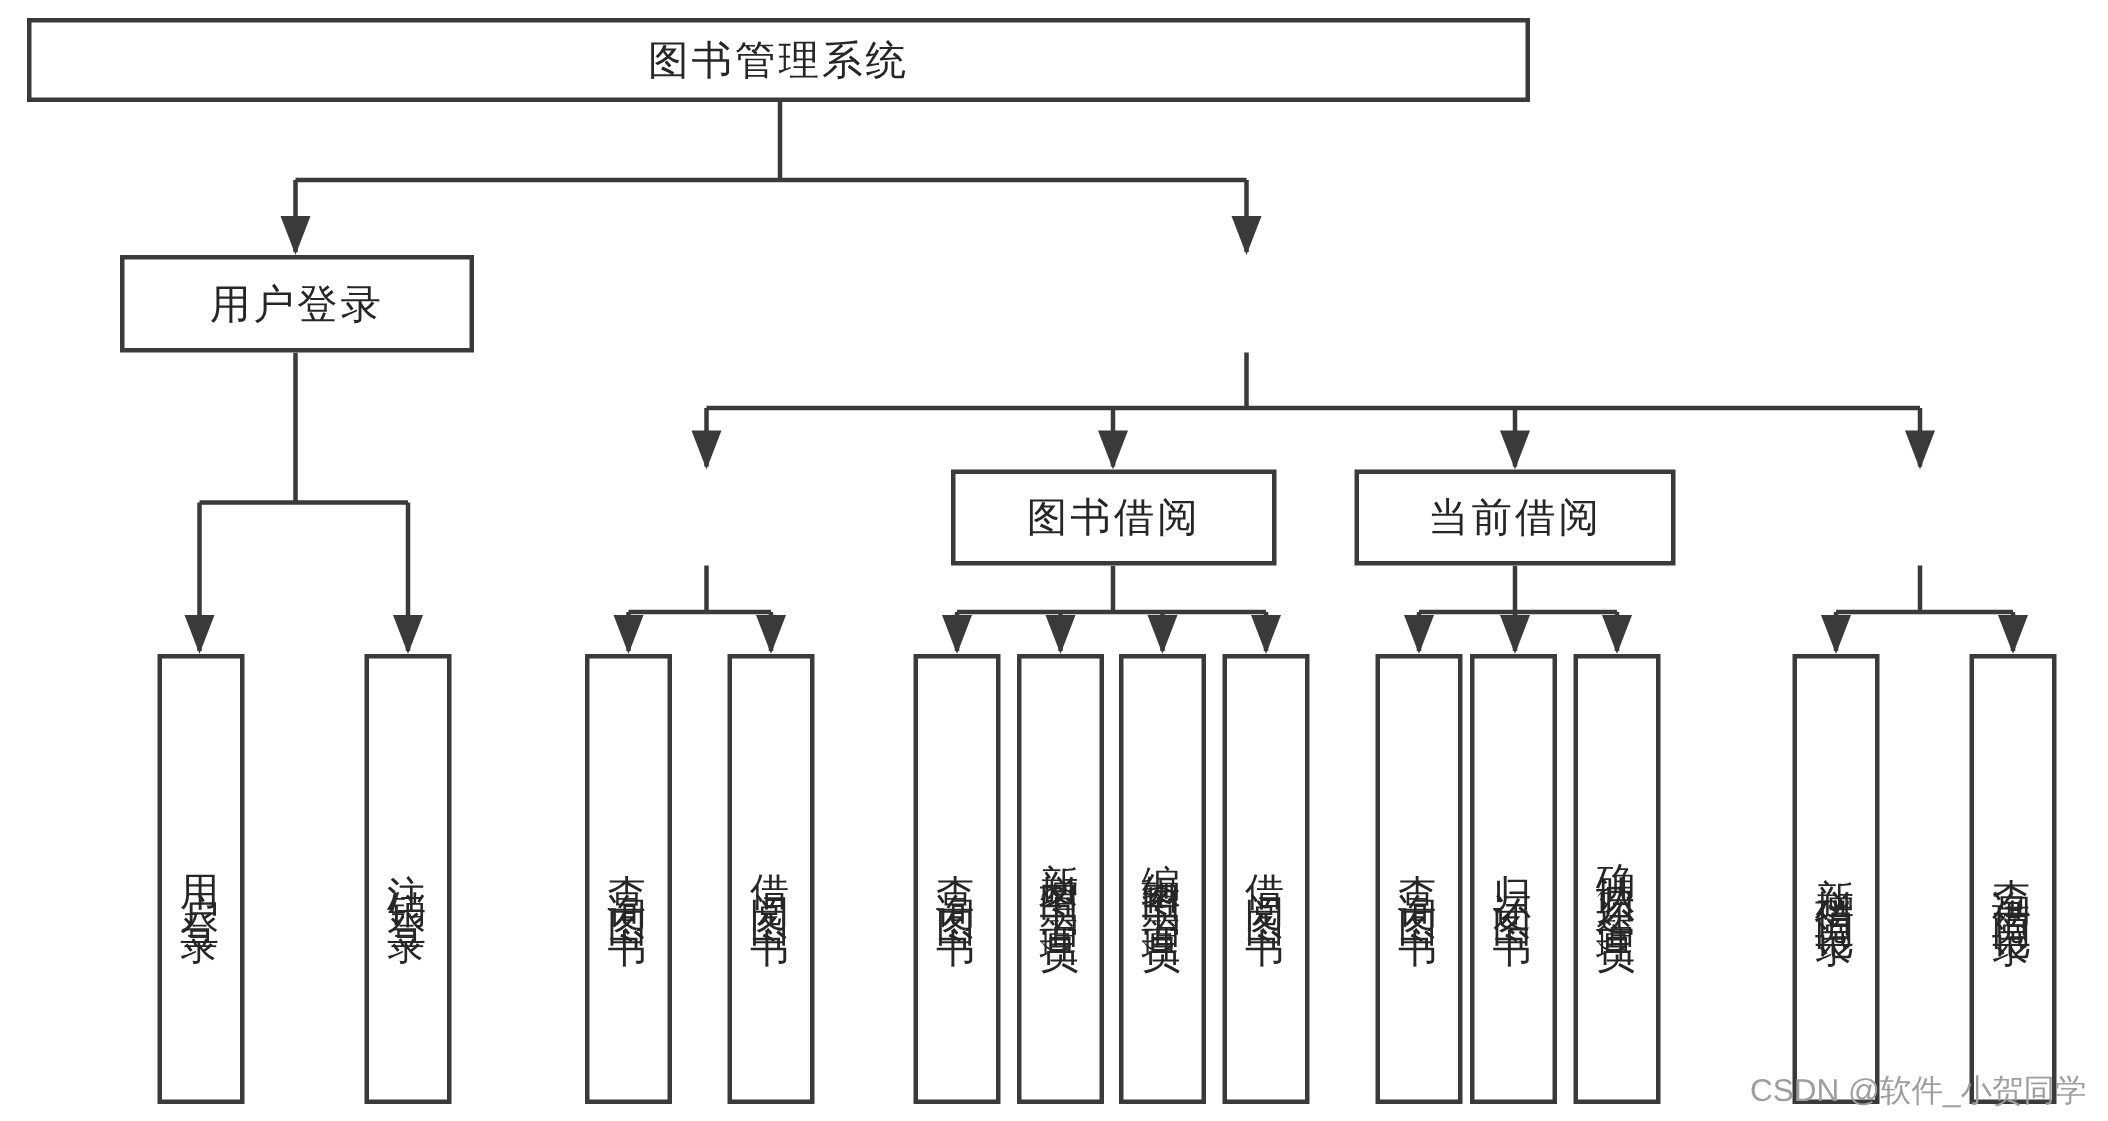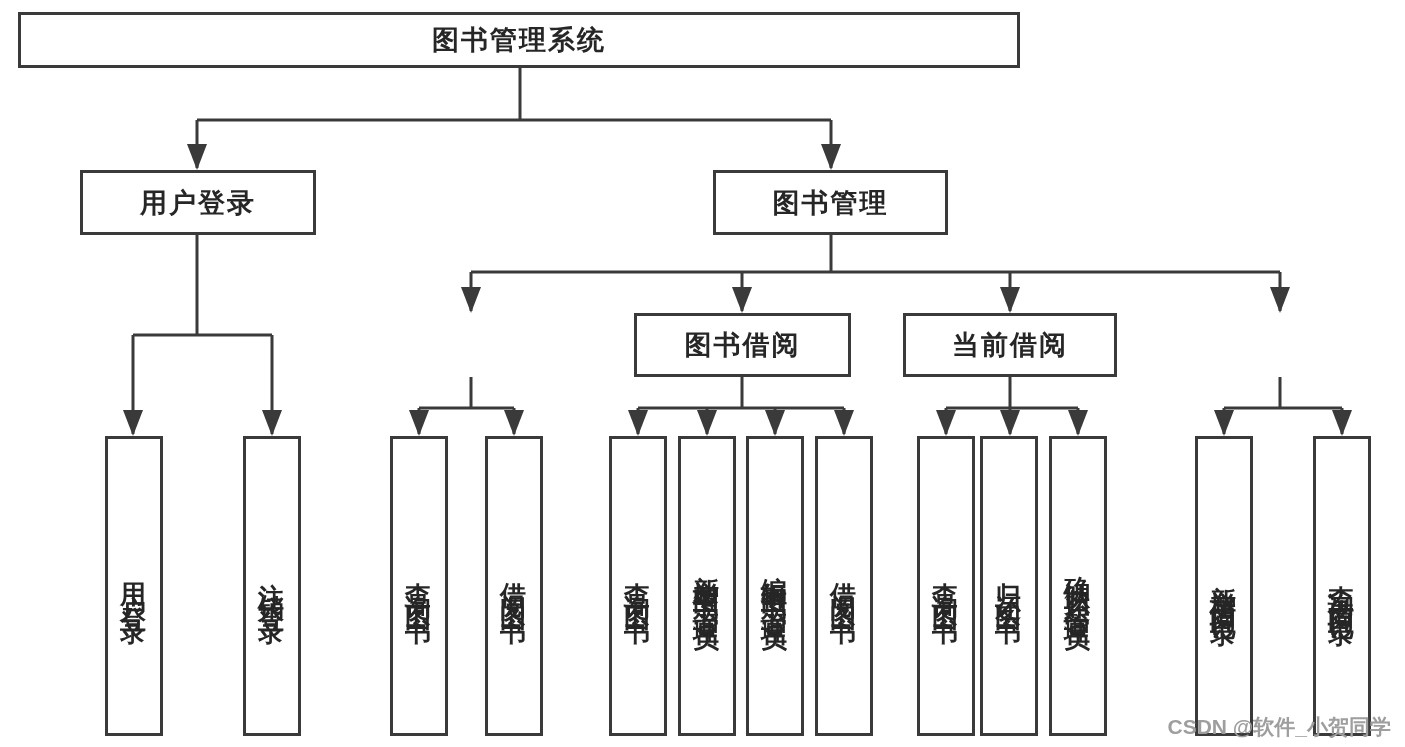--- a/index.html
+++ b/index.html
@@ -11,21 +11,20 @@
   * { margin: 0; padding: 0; box-sizing: border-box; }
   html, body { background: #fff; }
   body { font-family: "Liberation Sans", "DejaVu Sans", sans-serif; }
 
   .stage {
     position: relative;
     width: 1405px;
     height: 747px;
     background: var(--bg);
     overflow: hidden;
-    font-weight: bold;
   }
 
   .connectors {
     position: absolute;
     inset: 0;
     z-index: 1;
   }
 
   .node {
     position: absolute;
@@ -106,23 +105,20 @@
     </g>
   </svg>
 
   <div class="node hnode" style="left:18px; top:12px; width:1002px; height:56px;">
     <span>图书管理系统</span>
   </div>
 
   <div class="node hnode" style="left:80px; top:170px; width:236px; height:65px;">
     <span>用户登录</span>
   </div>
-  <div class="node hnode" style="left:713px; top:170px; width:235px; height:65px;">
-    <span>图书管理</span>
-  </div>
 
   <div class="node hnode" style="left:903px; top:313px; width:214px; height:64px;">
     <span>当前借阅</span>
   </div>
   <div class="node hnode" style="left:634px; top:313px; width:217px; height:64px;">
     <span>图书借阅</span>
   </div>
 
   <div class="node vnode len4" style="left:105px;">
     <span>用户登录</span>

